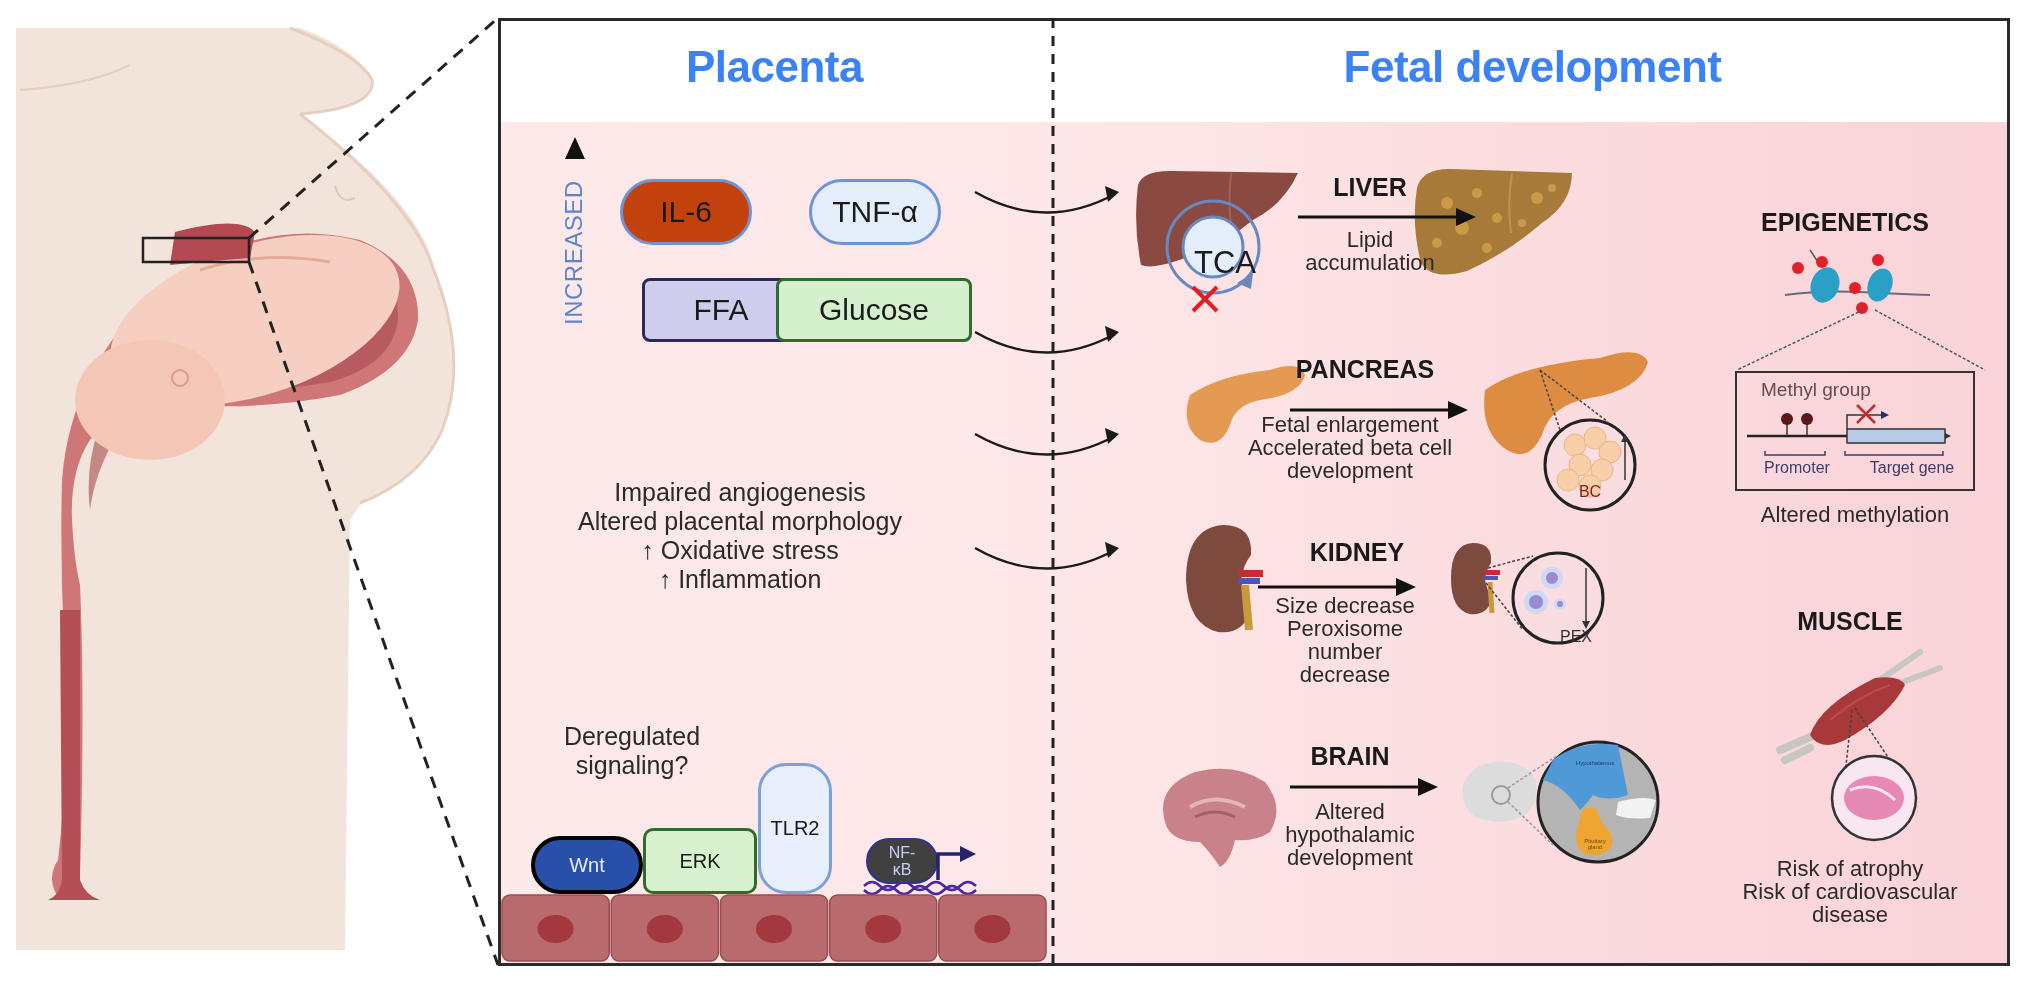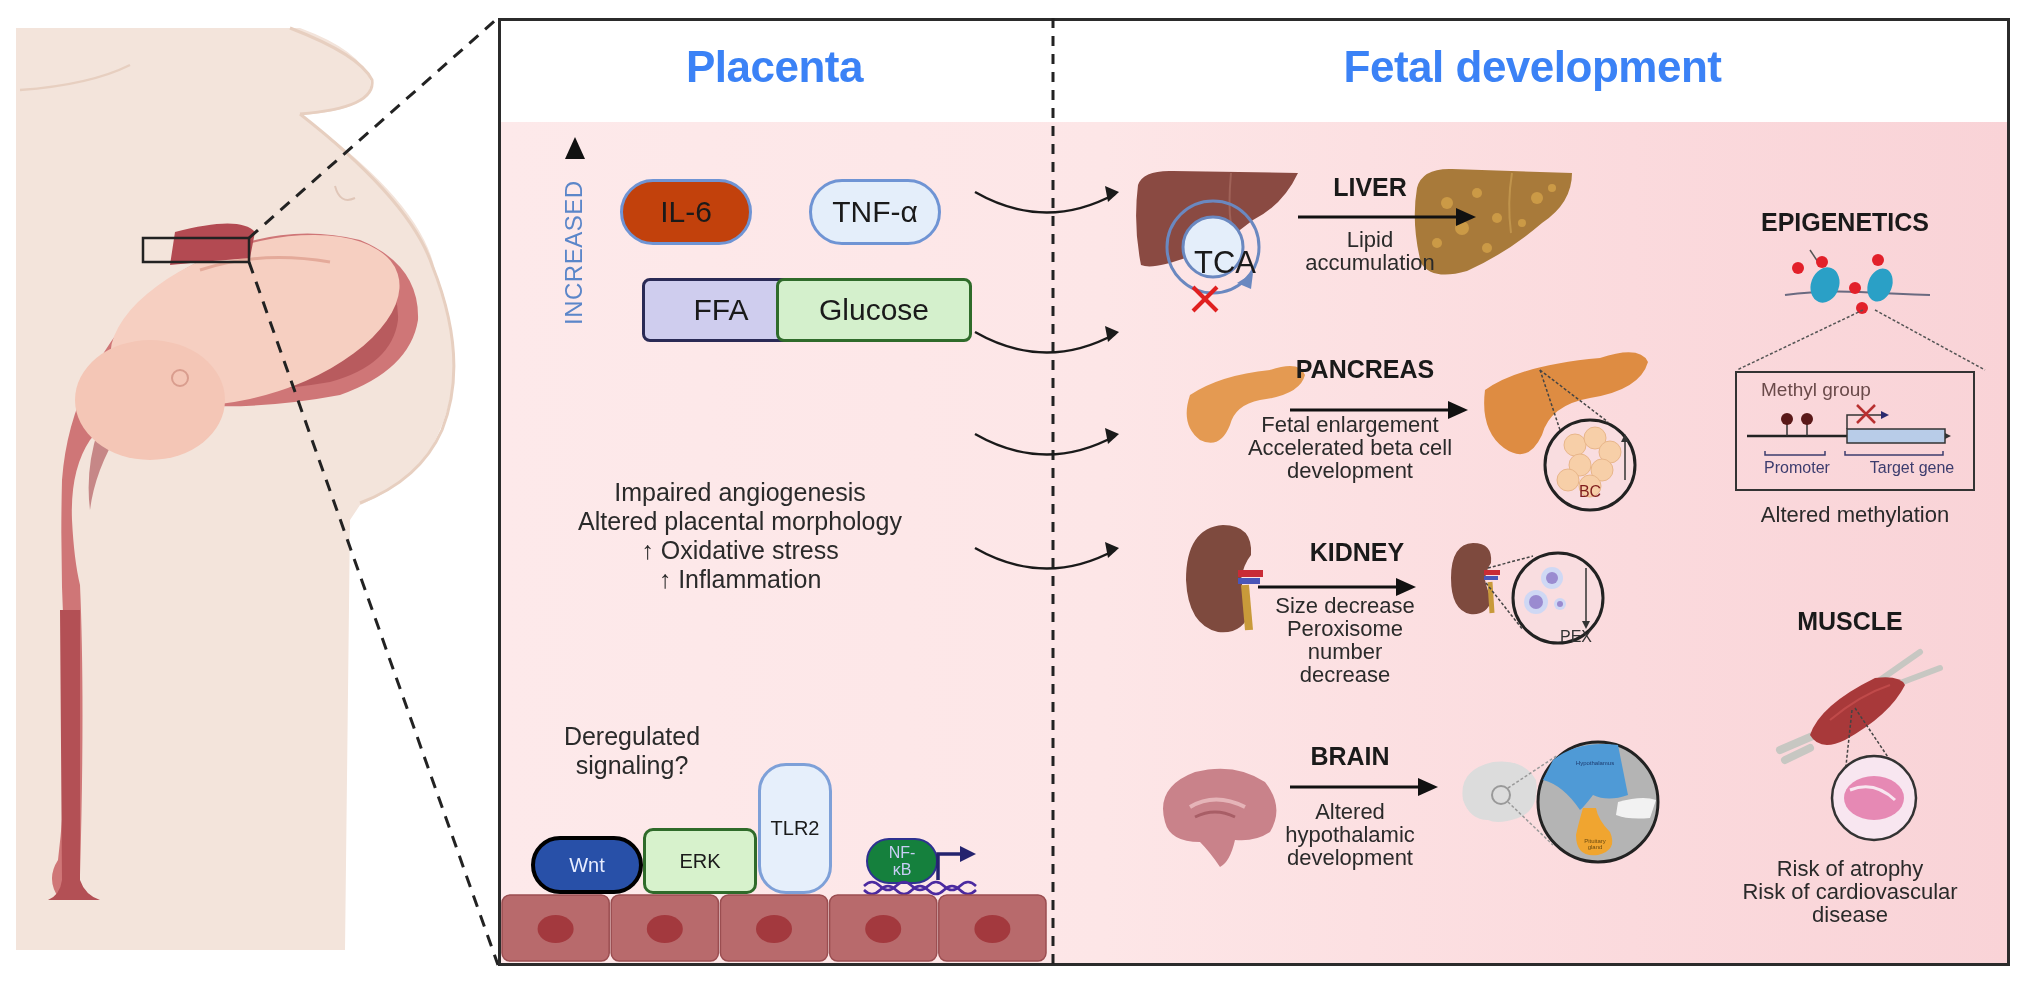--- a/index.html
+++ b/index.html
@@ -116,21 +116,21 @@
 
 <div class="pill" style="left:531px;top:836px;width:112px;height:58px;border-radius:29px;background:#2850a8;border:4px solid #000000;color:#e8edff;font-size:20px;">
     <span>Wnt</span>
   </div>
 <div class="pill" style="left:643px;top:828px;width:114px;height:66px;border-radius:10px;background:#d7f2cc;border:3px solid #2f6b2a;font-size:20px;">
     <span>ERK</span>
   </div>
 <div class="pill" style="left:758px;top:763px;width:74px;height:131px;border-radius:28px;background:#e6effb;border:3px solid #7ea0d8;font-size:20px;">
     <span>TLR2</span>
   </div>
-<div class="pill" style="left:866px;top:838px;width:72px;height:46px;border-radius:23px;background:#15803d;border:2px solid #2e3290;color:#c8cdf5;font-size:16px;line-height:17px;flex-direction:column;">
+<div class="pill" style="left:866px;top:838px;width:72px;height:46px;border-radius:23px;background:#404040;border:2px solid #2e3290;color:#c8cdf5;font-size:16px;line-height:17px;flex-direction:column;">
   <span>NF-</span>
   <span>κB</span>
 </div>
 <svg width="120" height="60" style="left:862px;top:838px;">
   <path d="M2 48 Q10 40 18 48 T34 48 T50 48 T66 48 T82 48 T98 48 T114 48" fill="none" stroke="#4b2aa0" stroke-width="2.5"></path>
   <path d="M2 52 Q10 60 18 52 T34 52 T50 52 T66 52 T82 52 T98 52 T114 52" fill="none" stroke="#4b2aa0" stroke-width="2.5"></path>
   <path d="M76 42 L76 16 L100 16" fill="none" stroke="#24236e" stroke-width="3.5"></path>
   <polygon points="98,8 114,16 98,24" fill="#24236e"></polygon>
 </svg>
 

